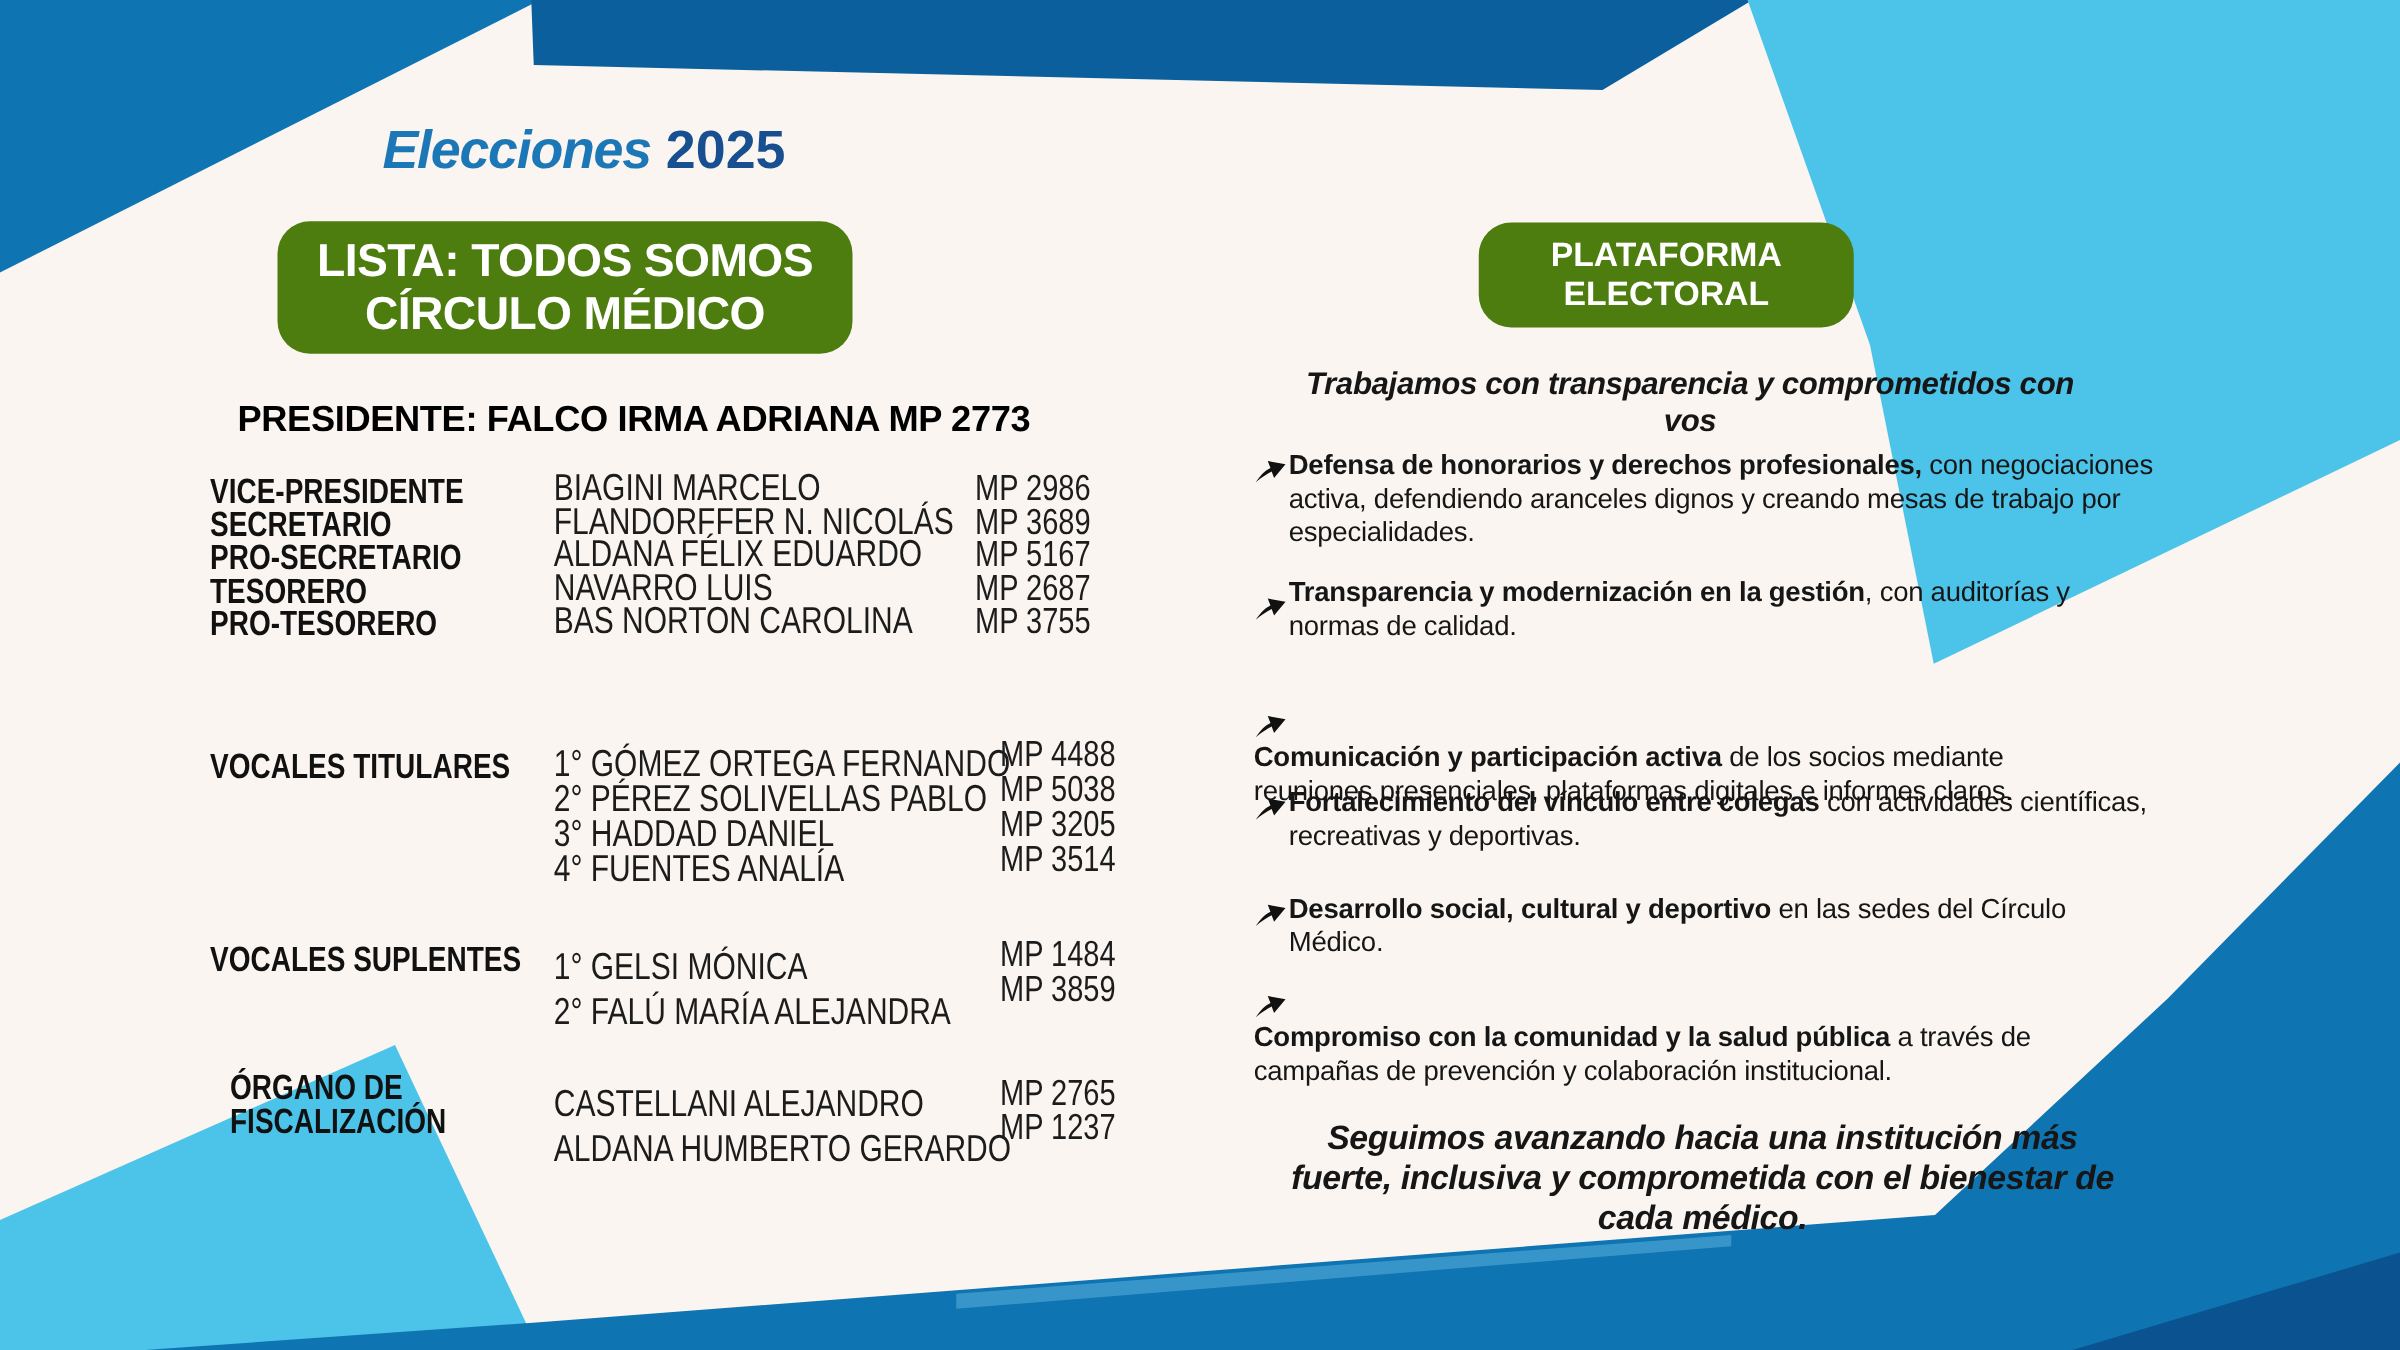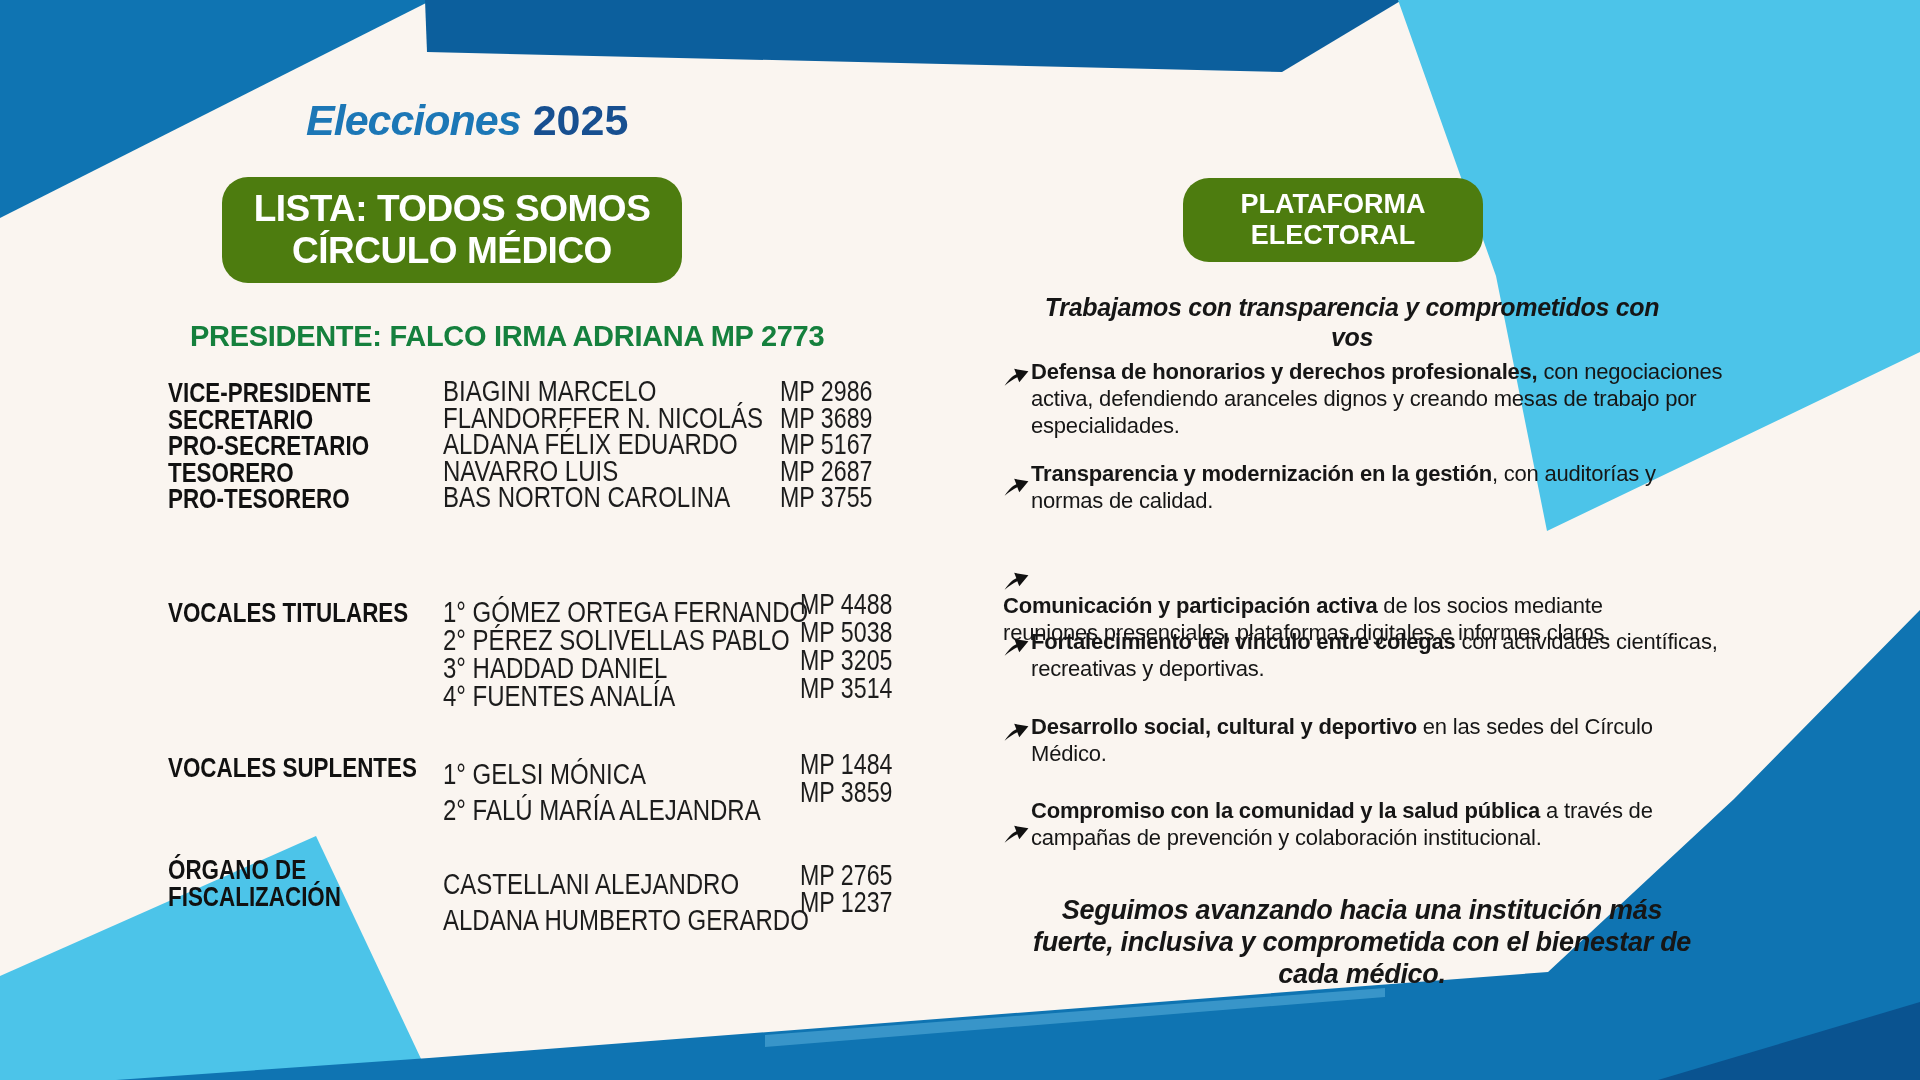--- a/index.html
+++ b/index.html
@@ -18,21 +18,21 @@
   .title .yr{font-weight:800;color:#174f90;margin-left:12px;letter-spacing:0px;}
 
   .badge{
     background:#4d7c0f;color:#ffffff;border-radius:26px;
     display:flex;flex-direction:column;align-items:center;justify-content:center;
     text-align:center;font-weight:700;
   }
   .badge-lista{left:222px;top:177px;width:460px;height:106px;font-size:37px;line-height:42px;letter-spacing:-0.5px;}
   .badge-plataforma{left:1183px;top:178px;width:300px;height:84px;font-size:27px;line-height:31px;}
 
-  .president{left:190px;top:320px;font-size:29px;font-weight:700;color:#15803d;white-space:nowrap;letter-spacing:-0.3px;}
+  .president{left:190px;top:320px;font-size:29px;font-weight:700;color:#000000;white-space:nowrap;letter-spacing:-0.3px;}
 
   
   .cond{display:inline-block;transform:scaleX(0.8);transform-origin:0 50%;white-space:nowrap;}
   .lbl{font-size:28px;font-weight:700;line-height:26.6px;color:#111;}
   .nm {font-size:30px;font-weight:400;line-height:26.6px;color:#1c1c1c;}
   .mp {font-size:29px;font-weight:400;line-height:26.6px;color:#1c1c1c;}
   .stack div{display:block;}
   .lh28 div{line-height:28px;}
   .lh36 div{line-height:36px;}
   .lh27 div{line-height:27px;}
@@ -41,21 +41,21 @@
   .intro{left:1032px;top:292px;width:640px;text-align:center;
          font-size:25px;line-height:30px;font-weight:700;font-style:italic;letter-spacing:-0.3px;}
   .bullets{left:1003px;top:356px;width:745px;}
   .bullet{position:absolute;left:0;display:flex;width:745px;}
   .bullet .txt{font-size:22px;line-height:27px;width:693px;letter-spacing:-0.2px;}
   .bullet .txt b{font-weight:700;}
   .bullet svg{flex:0 0 auto;margin-top:4px;}
   .bullet.b2 svg{margin-top:12px;}
   .bullet.b3 svg{margin-top:26px;}
   .bullet.b6 svg{margin-top:22px;}
-  .b1{top:2px;} .b2{top:104px;} .b3{top:184px;flex-direction:column;} .b4{top:272px;} .b5{top:357px;} .b6{top:441px;}
+  .b1{top:2px;} .b2{top:104px;} .b3{top:184px;flex-direction:column;} .b4{top:272px;} .b5{top:357px;} .b6{top:412px;flex-direction:column;}
   .closing{left:1032px;top:894px;width:660px;text-align:center;
            font-size:27px;line-height:32px;font-weight:700;font-style:italic;letter-spacing:-0.3px;}
 </style>
 </head>
 <body>
 
 <div class="canvas">
 
   <svg class="bg" viewBox="0 0 1920 1080" preserveAspectRatio="none" aria-hidden="true">
     <polygon points="0,0 432,0 0,218" fill="#0f74b2"></polygon>
@@ -121,21 +121,21 @@
   </div>
   <div class="abs stack lh36" style="left:443px;top:756px">
     <div class="nm"><span class="cond">1° GELSI MÓNICA</span></div>
     <div class="nm"><span class="cond">2° FALÚ MARÍA ALEJANDRA</span></div>
   </div>
   <div class="abs stack lh28" style="left:800px;top:750px">
     <div class="mp"><span class="cond">MP 1484</span></div>
     <div class="mp"><span class="cond">MP 3859</span></div>
   </div>
 
-  <div class="abs stack lh27" style="left:168px;top:856px">
+  <div class="abs stack lh27" style="left:184px;top:856px">
     <div class="lbl"><span class="cond">ÓRGANO DE</span></div>
     <div class="lbl"><span class="cond">FISCALIZACIÓN</span></div>
   </div>
   <div class="abs stack lh36" style="left:443px;top:866px">
     <div class="nm"><span class="cond">CASTELLANI ALEJANDRO</span></div>
     <div class="nm"><span class="cond">ALDANA HUMBERTO GERARDO</span></div>
   </div>
   <div class="abs stack lh27" style="left:800px;top:862px">
     <div class="mp"><span class="cond">MP 2765</span></div>
     <div class="mp"><span class="cond">MP 1237</span></div>

